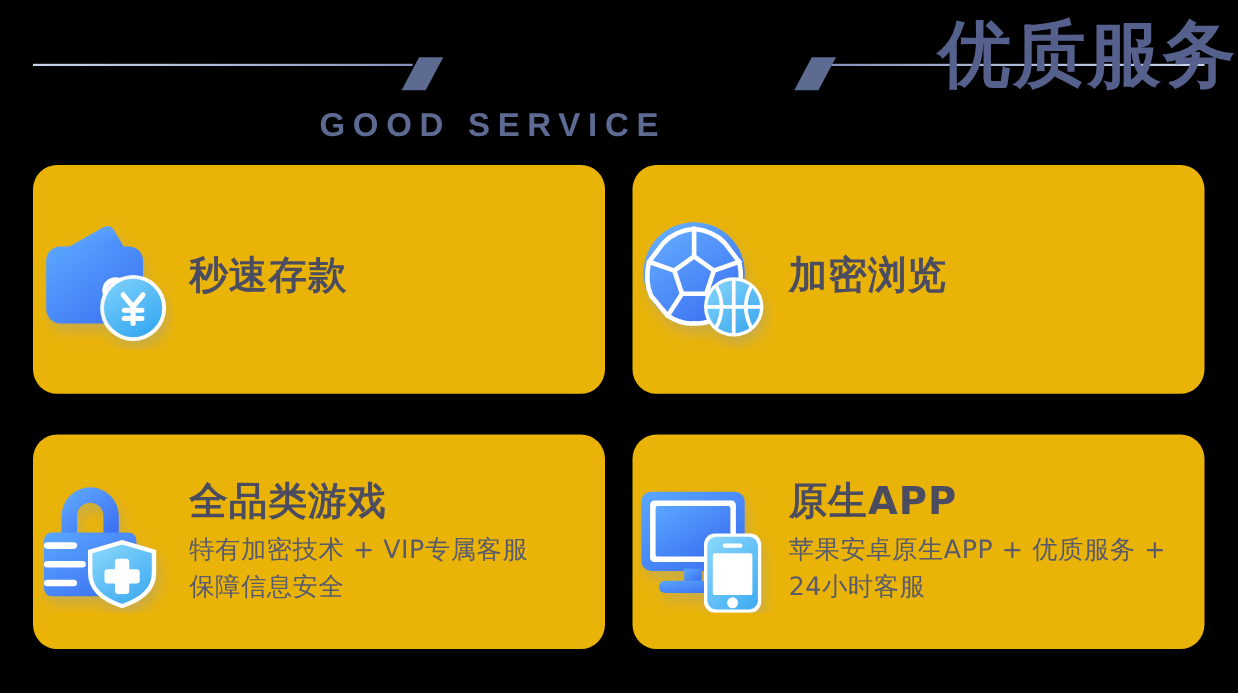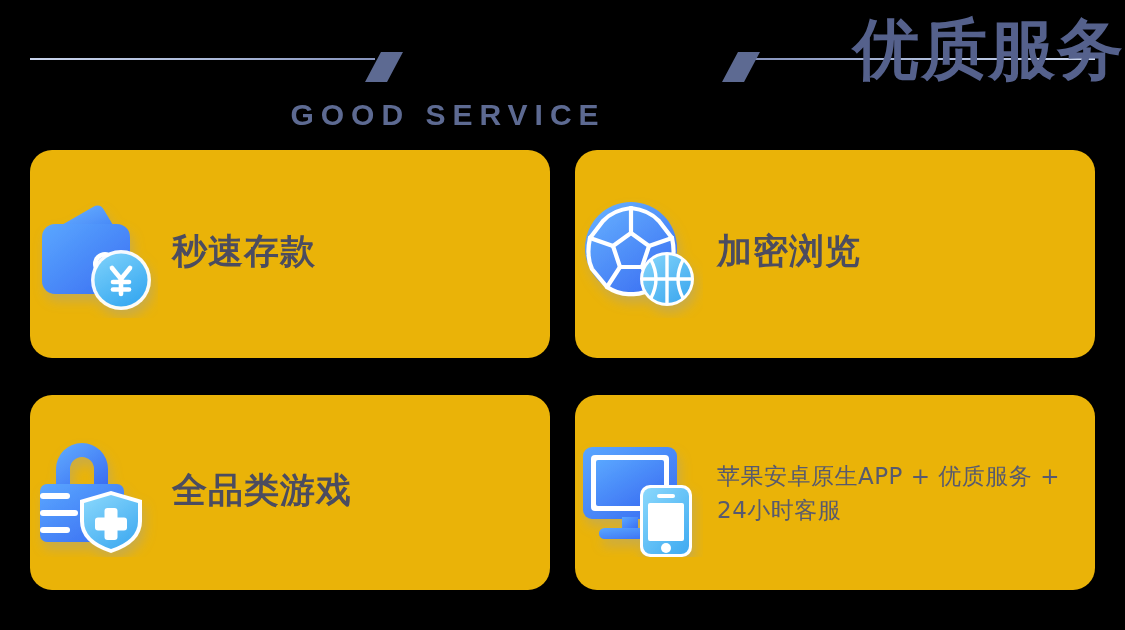--- a/index.html
+++ b/index.html
@@ -242,20 +242,21 @@
             <path d="M81 66 L108 74 V92 q0 19 -27 28 q-27 -9 -27 -28 V74 Z" fill="url(#shg)"></path>
             <g fill="#ffffff">
               <rect x="74.5" y="79" width="13" height="32" rx="3"></rect>
               <rect x="65" y="88.5" width="32" height="13" rx="3"></rect>
             </g>
           </g>
         </svg>
       </div>
       <div class="card-text">
         <div class="card-title">全品类游戏</div>
+        <div class="card-sub">特有加密技术 + VIP专属客服保障信息安全</div>
       </div>
     </div>
 
     <div class="card card-4">
       <div class="icon-wrap">
         <svg viewBox="0 0 128 128" xmlns="http://www.w3.org/2000/svg">
           <defs>
             <linearGradient id="mg" x1="0" y1="0" x2="0.9" y2="1">
               <stop offset="0" stop-color="#5aa7ff"></stop>
                 <stop offset="1" stop-color="#3a6ef2"></stop>
@@ -276,18 +277,19 @@
             <rect x="24" y="99" width="62" height="11" rx="5.5" fill="url(#mg)"></rect>
             <rect x="65" y="56" width="52" height="72" rx="10" fill="#ffffff"></rect>
             <rect x="68" y="59" width="46" height="66" rx="8" fill="url(#pg)"></rect>
             <rect x="82" y="65" width="18" height="4" rx="2" fill="#ffffff"></rect>
             <rect x="73" y="74" width="36" height="38" rx="2" fill="#ffffff"></rect>
             <circle cx="91" cy="119" r="5" fill="#ffffff"></circle>
           </g>
         </svg>
       </div>
       <div class="card-text">
+        <div class="card-title">原生APP</div>
         <div class="card-sub">苹果安卓原生APP + 优质服务 + 24小时客服</div>
       </div>
     </div>
 
   </div>
 </div>
 
 </body></html>

